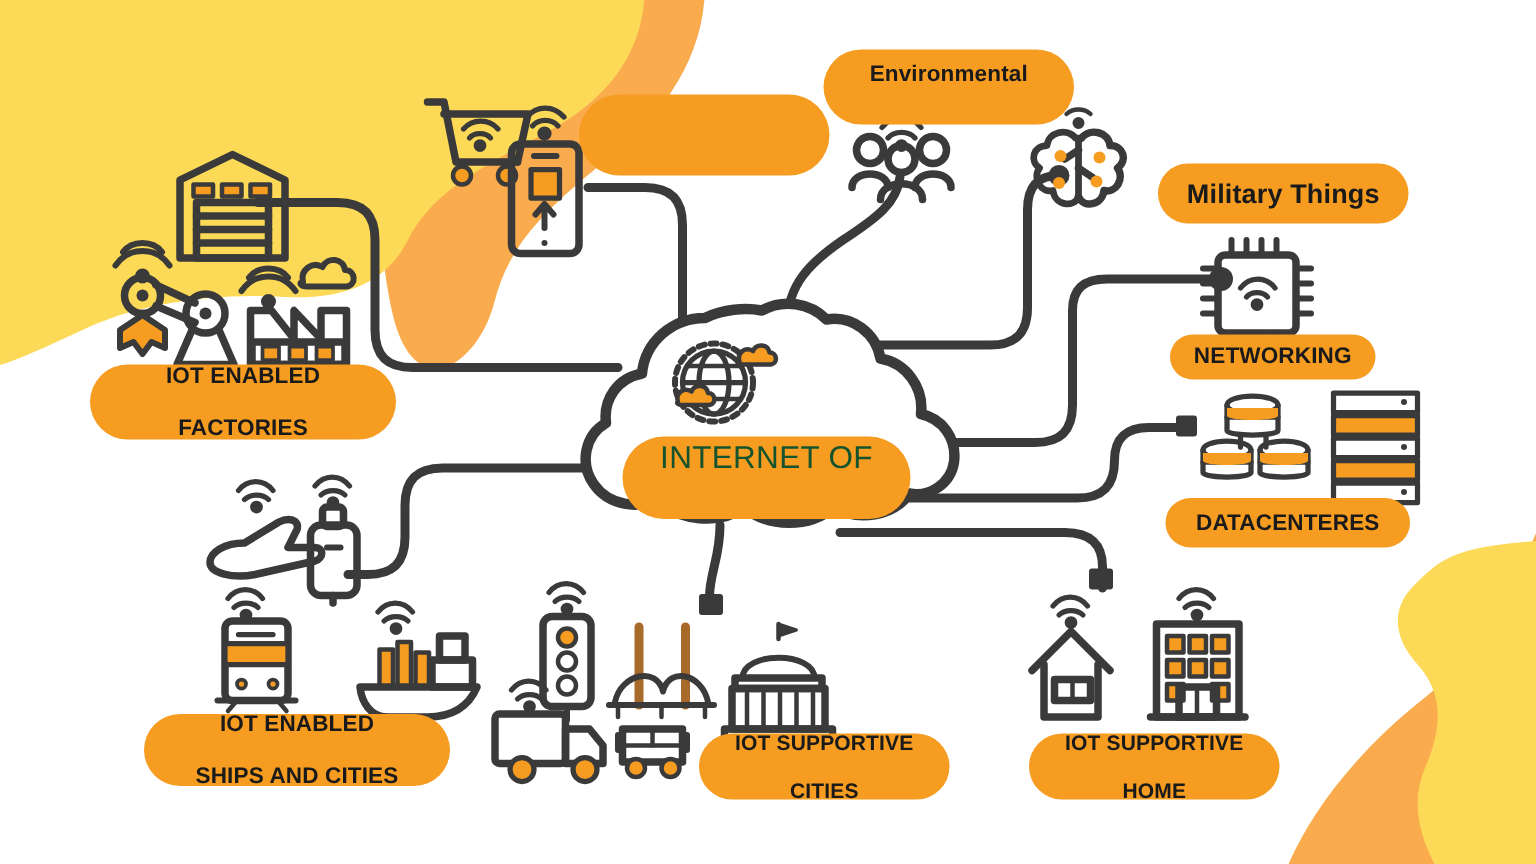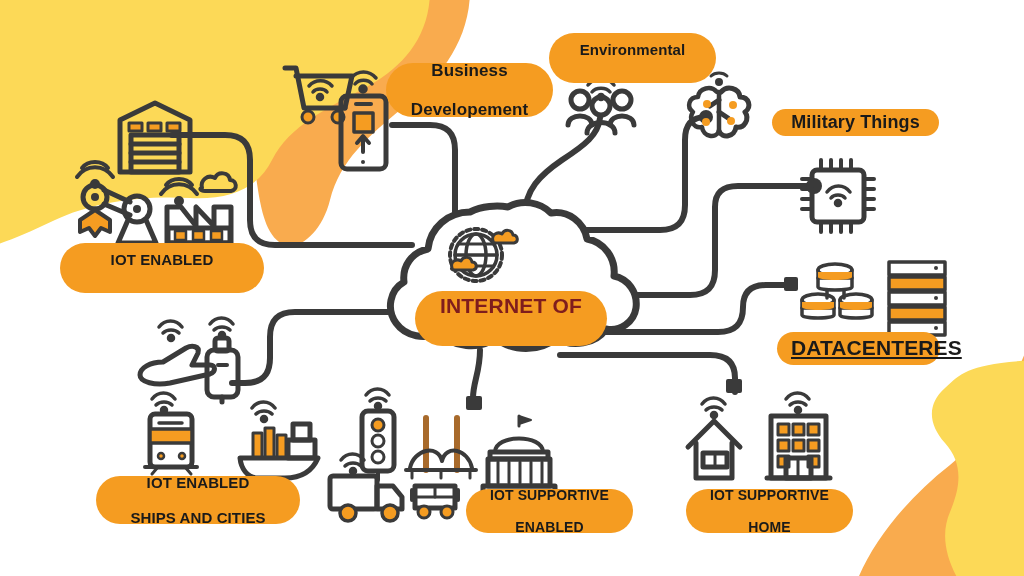--- a/index.html
+++ b/index.html
@@ -30,22 +30,22 @@
     line-height:1.15;
     box-sizing:border-box;
     padding:5px 14px;
     letter-spacing:.1px;
   }
   .pill span{display:block;width:100%;}
   .center-pill{
     background:#f59c21;
     border-radius:999px;
     font-size:21px;
-    font-weight:bold;
-    color:#7f1d1d;
+    font-weight:normal;
+    color:#14532d;
     letter-spacing:.2px;
   }
 </style>
 </head>
 <body>
 
 <div id="stage">
 
   <svg class="layer" id="deco" viewBox="0 0 1024 576">
     <path fill="#f9ab4e" d="M255,-10 L470,-10 C470,40 440,80 400,110 C370,135 340,160 330,200 C322,232 300,250 285,245 C268,239 262,215 258,190 C250,140 250,60 255,-10 Z"></path>
@@ -397,56 +397,59 @@
         <path d="M452,268 C450,262 456,258 461,261 C463,256 471,256 472,262 C477,262 478,269 473,270 L455,270 C451,270 451,268 452,268 Z" fill="#f59c21" stroke-width="3"></path>
       </g>
     </g>
   </svg>
 
   <div class="layer" id="labels">
 
     <div class="pill" style="left:60px;top:243px;width:204px;height:50px;font-size:15px;">
       <span>
         <span>IOT ENABLED</span><br>
+        <span>FACTORIES</span>
       </span>
     </div>
 
     <div class="pill" style="left:386px;top:63px;width:167px;height:54px;font-size:17px;">
       <span>
-        <span>Business</span><br>
-        <span>Developement</span>
+        <br>
       </span>
     </div>
 
     <div class="pill" style="left:549px;top:33px;width:167px;height:50px;font-size:15px;">
       <span>
         <span>Environmental</span><br>
       </span>
     </div>
 
-    <div class="pill" style="left:772px;top:109px;width:167px;height:27px;font-size:18px;">
+    <div class="pill" style="left:772px;top:109px;width:167px;height:40px;font-size:18px;">
       <span>Military Things</span>
     </div>
 
-
-    <div class="pill" style="left:777px;top:332px;width:163px;height:33px;font-size:21px;text-decoration:underline;">
+    <div class="pill" style="left:780px;top:223px;width:137px;height:30px;font-size:15px;">
+      <span>NETWORKING</span>
+    </div>
+
+    <div class="pill" style="left:777px;top:332px;width:163px;height:33px;font-size:15px;">
       <span>DATACENTERES</span>
     </div>
 
     <div class="pill" style="left:96px;top:476px;width:204px;height:48px;font-size:15px;">
       <span>
         <span>IOT ENABLED</span><br>
         <span>SHIPS AND CITIES</span>
       </span>
     </div>
 
     <div class="pill" style="left:466px;top:489px;width:167px;height:44px;font-size:14px;">
       <span>
         <span>IOT SUPPORTIVE</span><br>
-        <span>ENABLED</span>
+        <span>CITIES</span>
       </span>
     </div>
 
     <div class="pill" style="left:686px;top:489px;width:167px;height:44px;font-size:14px;">
       <span>
         <span>IOT SUPPORTIVE</span><br>
         <span>HOME</span>
       </span>
     </div>
 

